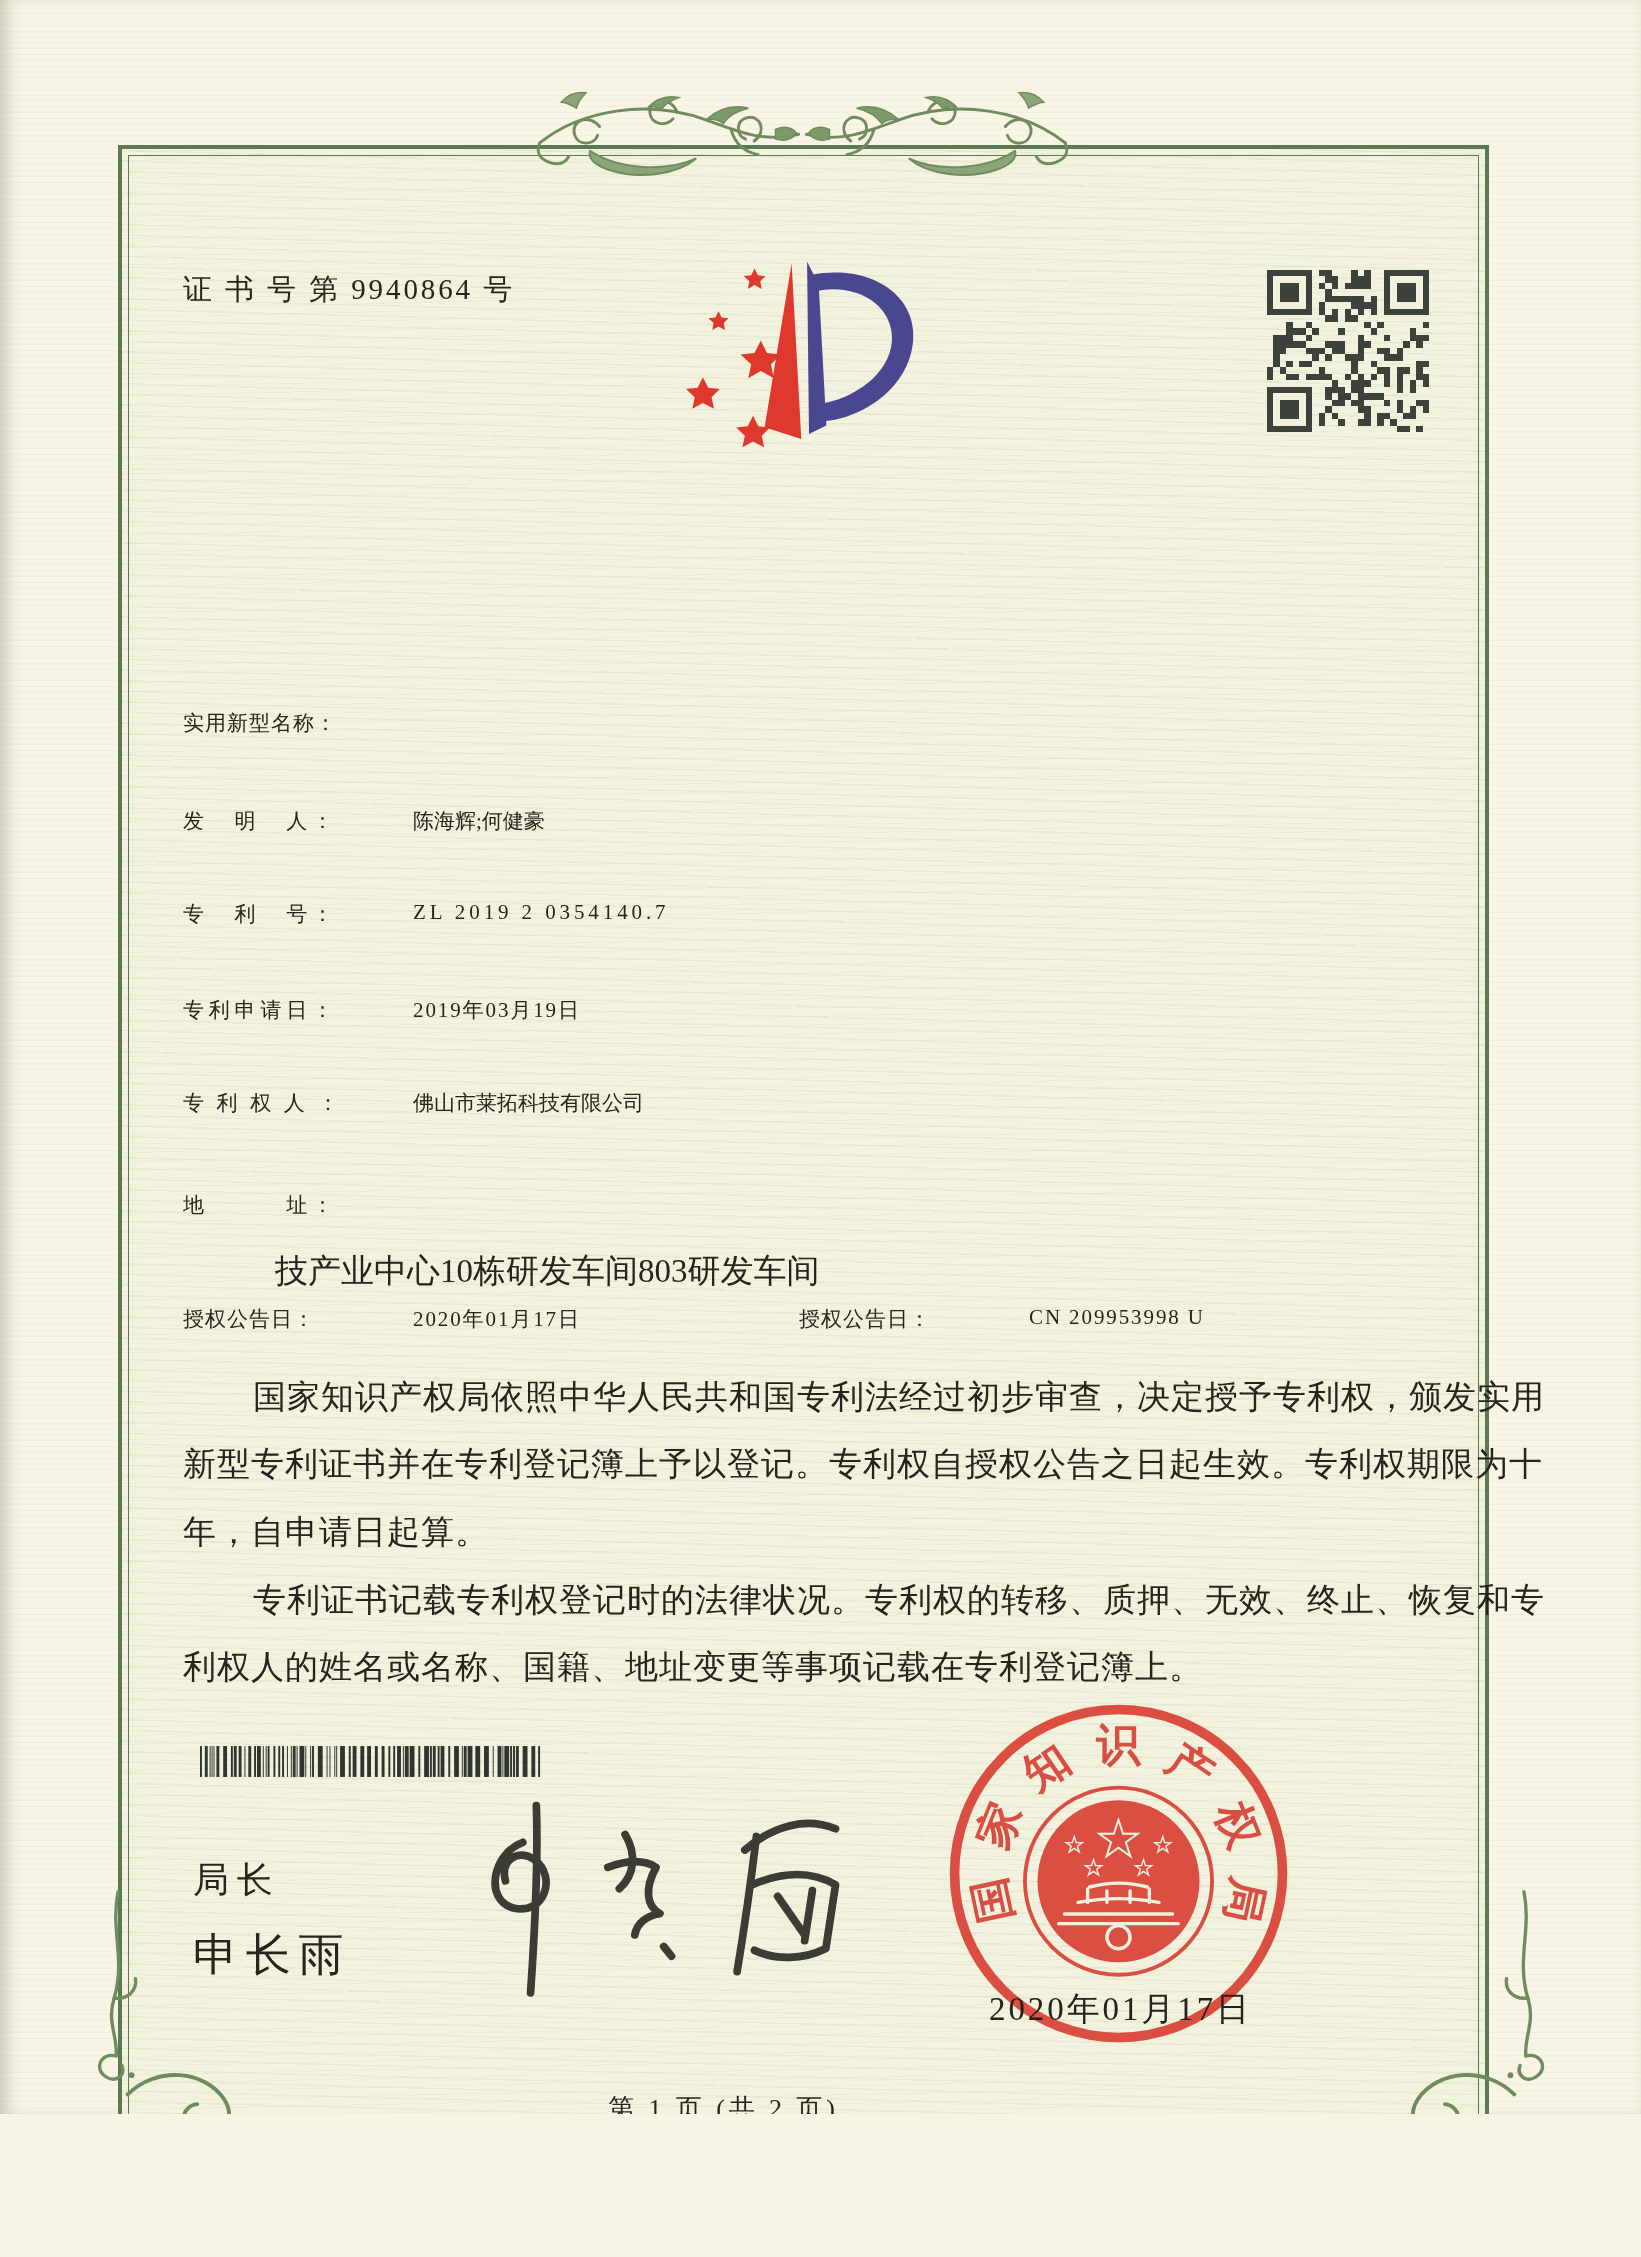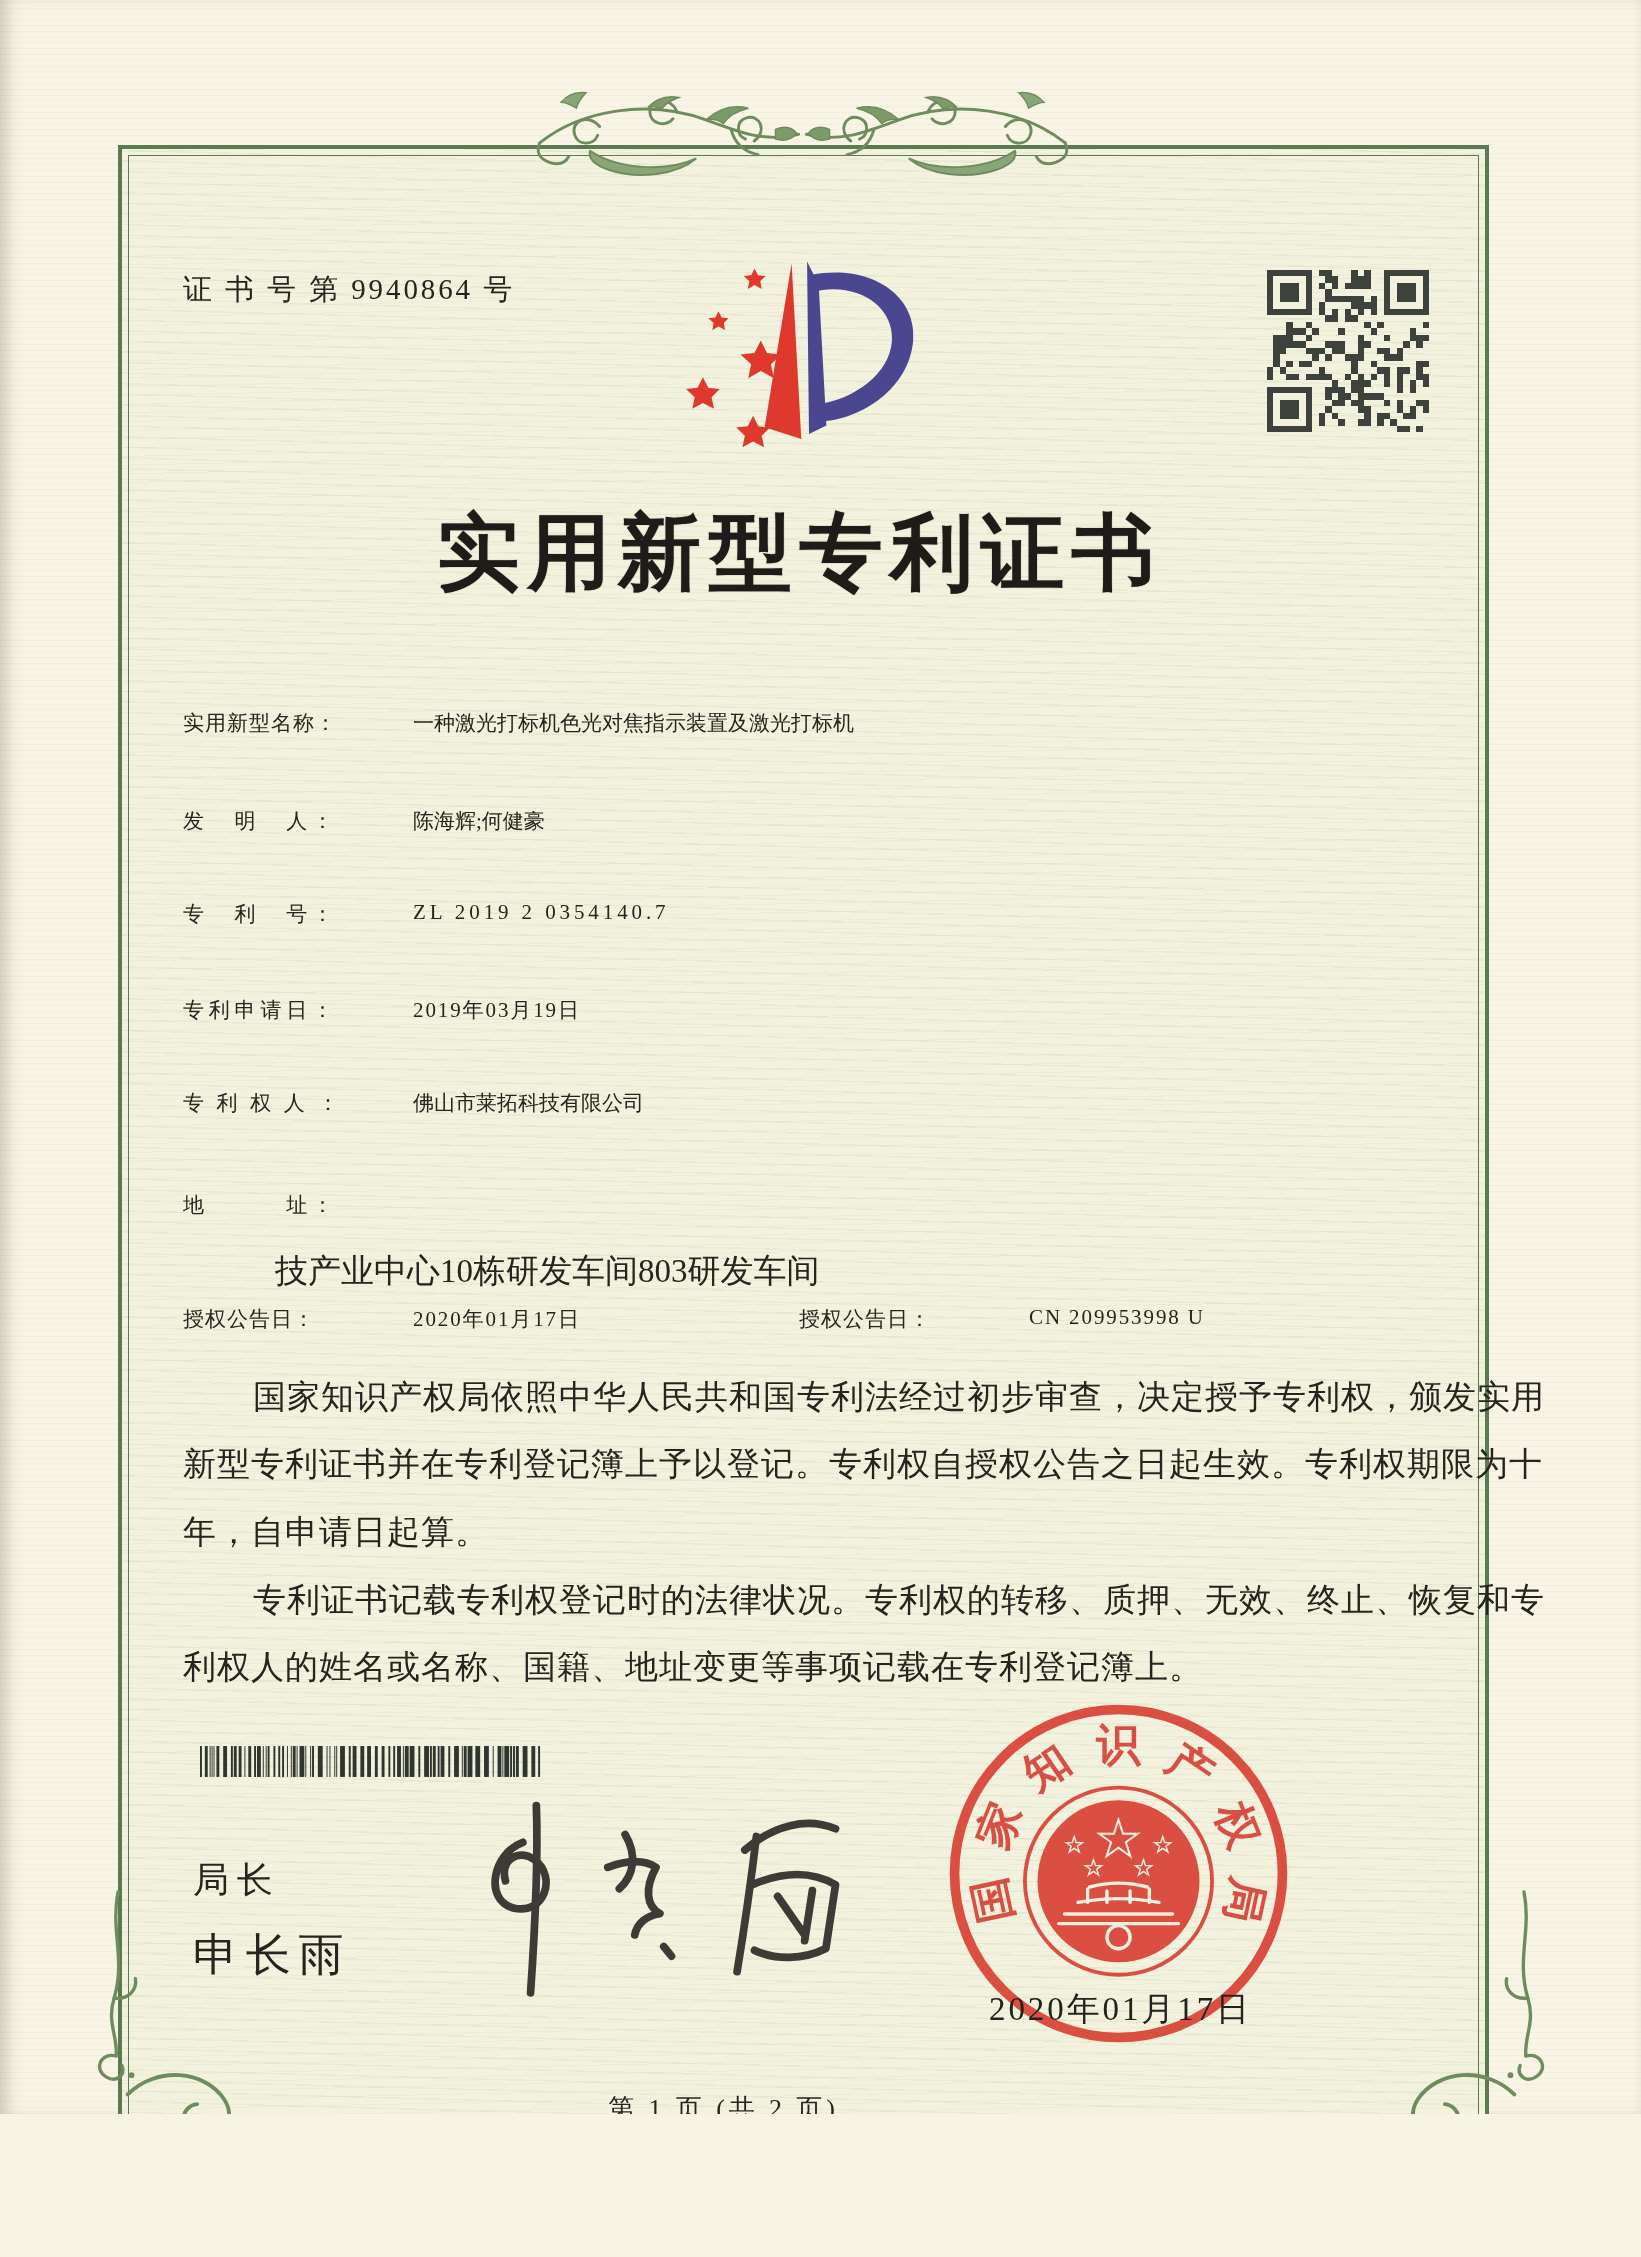--- a/index.html
+++ b/index.html
@@ -313,25 +313,23 @@
       <rect x="1" y="1" width="5" height="5" fill="#f3f2de"></rect>
       <rect x="2" y="2" width="3" height="3" fill="#3d423c"></rect>
       <rect x="18" y="0" width="7" height="7" fill="#3d423c"></rect>
       <rect x="19" y="1" width="5" height="5" fill="#f3f2de"></rect>
       <rect x="20" y="2" width="3" height="3" fill="#3d423c"></rect>
       <rect x="0" y="18" width="7" height="7" fill="#3d423c"></rect>
       <rect x="1" y="19" width="5" height="5" fill="#f3f2de"></rect>
       <rect x="2" y="20" width="3" height="3" fill="#3d423c"></rect>
     </svg>
 
-  <div class="title">实用新型专利证书</div>
 
   <div class="row" style="top:709px">
     <span class="lab ls1">实用新型名称：</span>
-    <span class="val">一种激光打标机色光对焦指示装置及激光打标机</span>
   </div>
   <div class="row" style="top:807px">
     <span class="lab ls5">发　明　人：</span>
     <span class="val">陈海辉;何健豪</span>
   </div>
   <div class="row" style="top:900px">
     <span class="lab ls5">专　利　号：</span>
     <span class="val num">ZL 2019 2 0354140.7</span>
   </div>
   <div class="row" style="top:996px">

